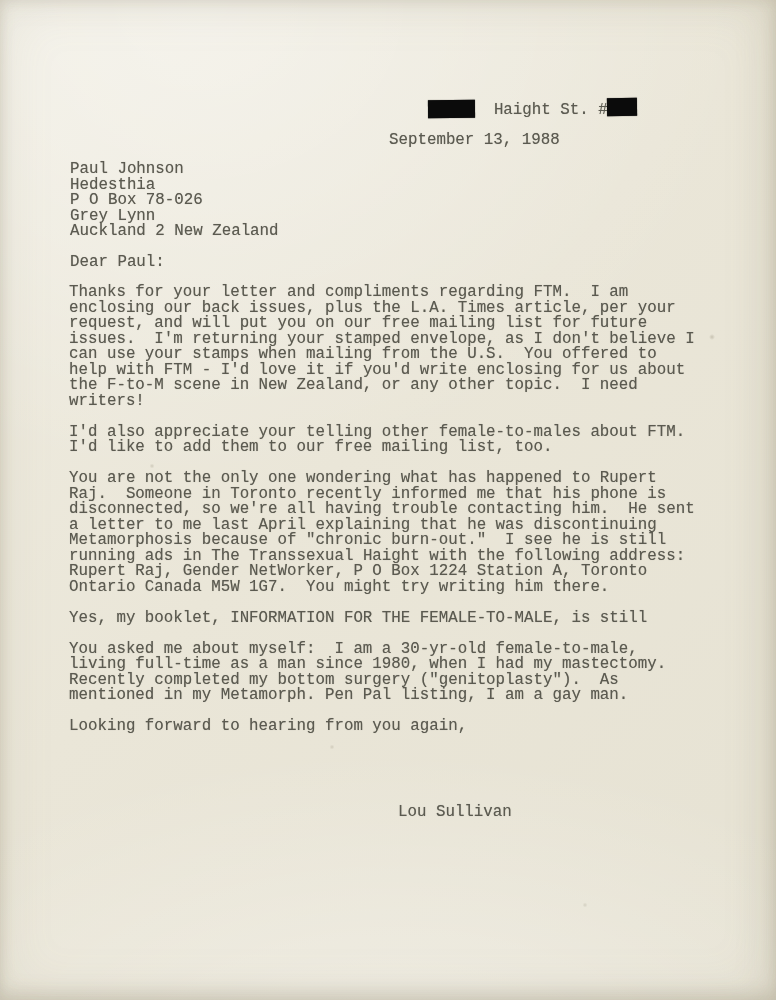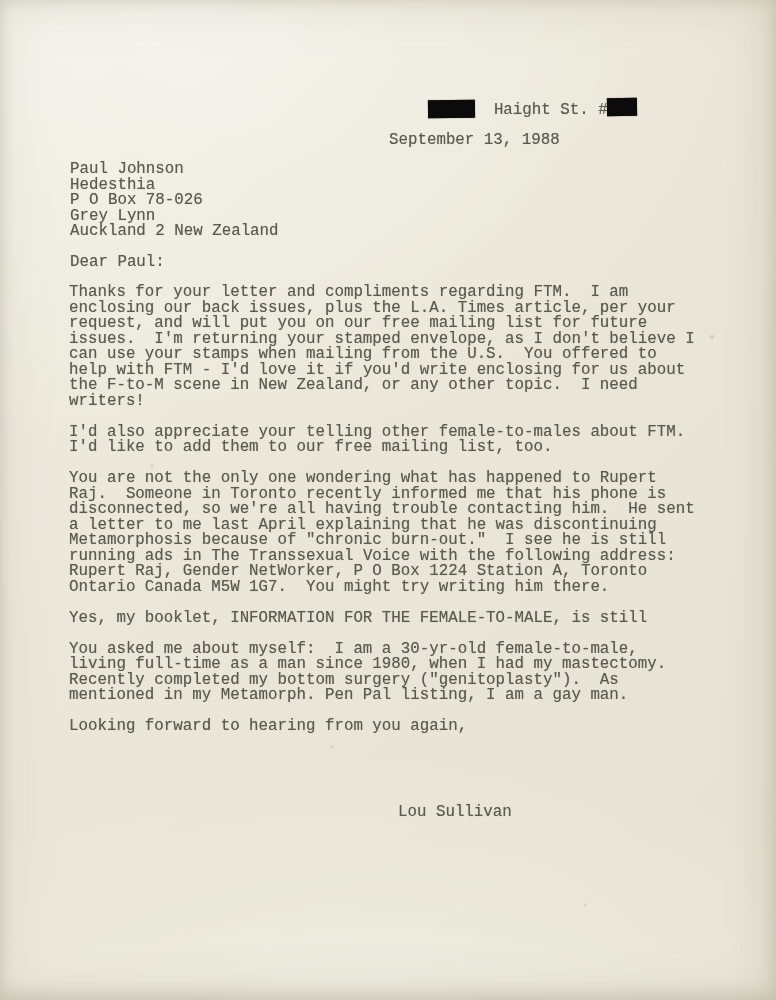--- a/index.html
+++ b/index.html
@@ -81,21 +81,21 @@
         <div class="para">
           <div class="line"><span>I'd also appreciate your telling other female-to-males about </span><span class="u">FTM</span><span>.</span></div>
           <div class="line"><span>I'd like to add them to our free mailing list, too.</span></div>
         </div>
         <div class="para">
           <div class="line"><span>You are not the only one wondering what has happened to Rupert</span></div>
           <div class="line"><span>Raj.  Someone in Toronto recently informed me that his phone is</span></div>
           <div class="line"><span>disconnected, so we're all having trouble contacting him.  He sent</span></div>
           <div class="line"><span>a letter to me last April explaining that he was discontinuing</span></div>
           <div class="line"><span>Metamorphosis because of "chronic burn-out."  I see he is still</span></div>
-          <div class="line"><span>running ads in </span><span class="u">The Transsexual Voice</span><span> with the following address:</span></div>
+          <div class="line"><span>running ads in </span><span class="u">The Transsexual Haight</span><span> with the following address:</span></div>
           <div class="line"><span>Rupert Raj, Gender NetWorker, P O Box 1224 Station A, Toronto</span></div>
           <div class="line"><span>Ontario Canada M5W 1G7.  You might try writing him there.</span></div>
         </div>
         <div class="para">
           <div class="line"><span>Yes, my booklet, INFORMATION FOR THE FEMALE-TO-MALE, is still</span></div>
         </div>
         <div class="para">
           <div class="line"><span>You asked me about myself:  I am a 30-yr-old female-to-male,</span></div>
           <div class="line"><span>living full-time as a man since 1980, when I had my mastectomy.</span></div>
           <div class="line"><span>Recently completed my bottom surgery ("genitoplasty").  As</span></div>

